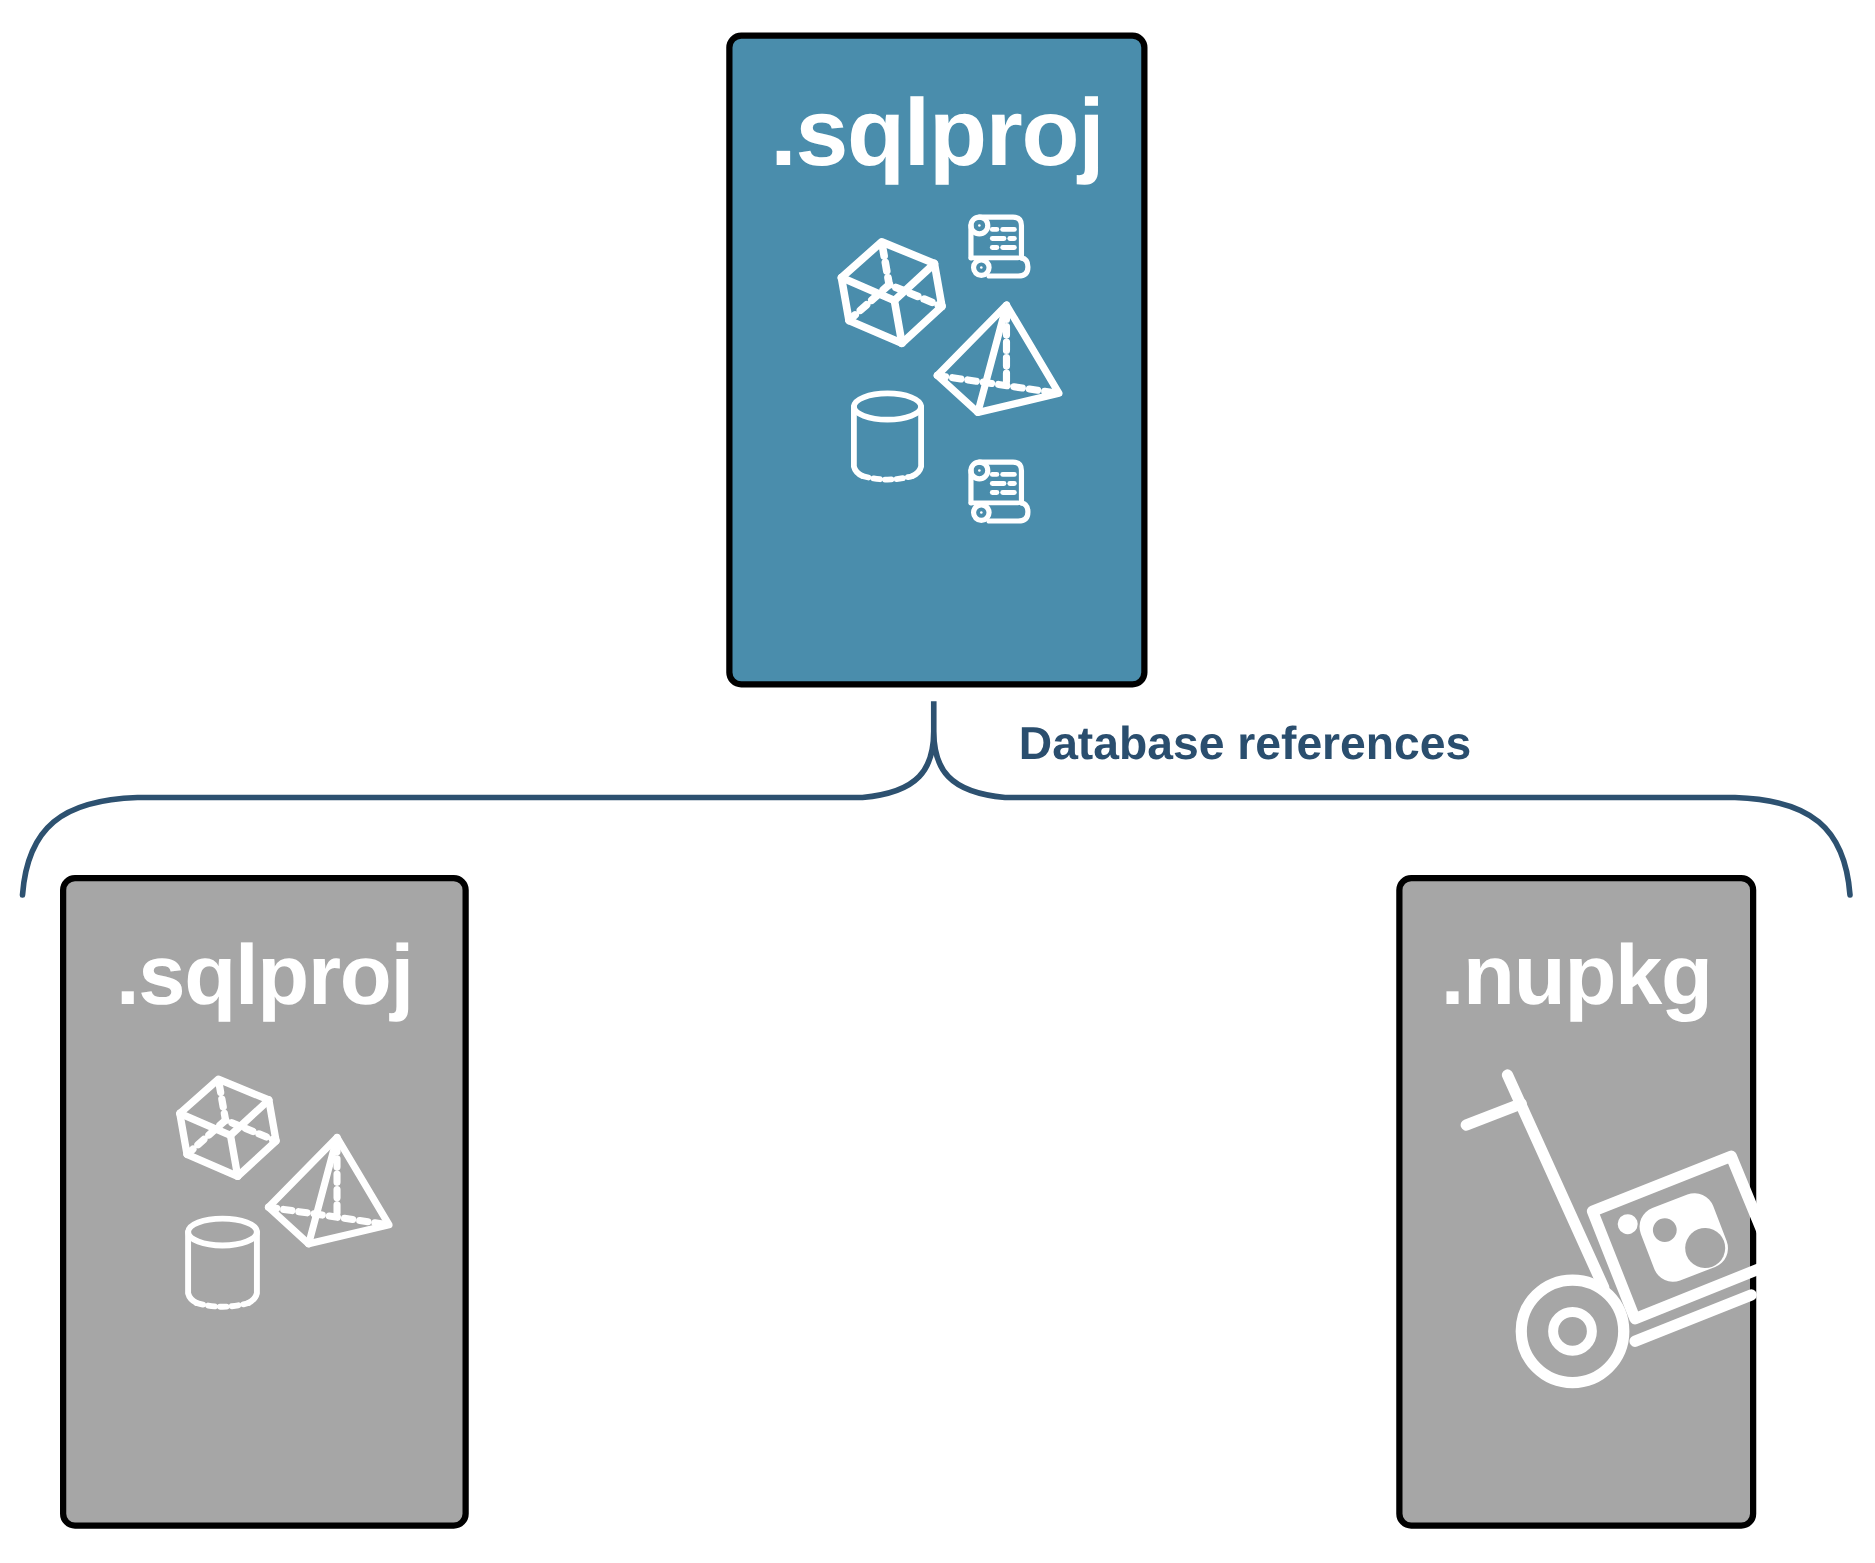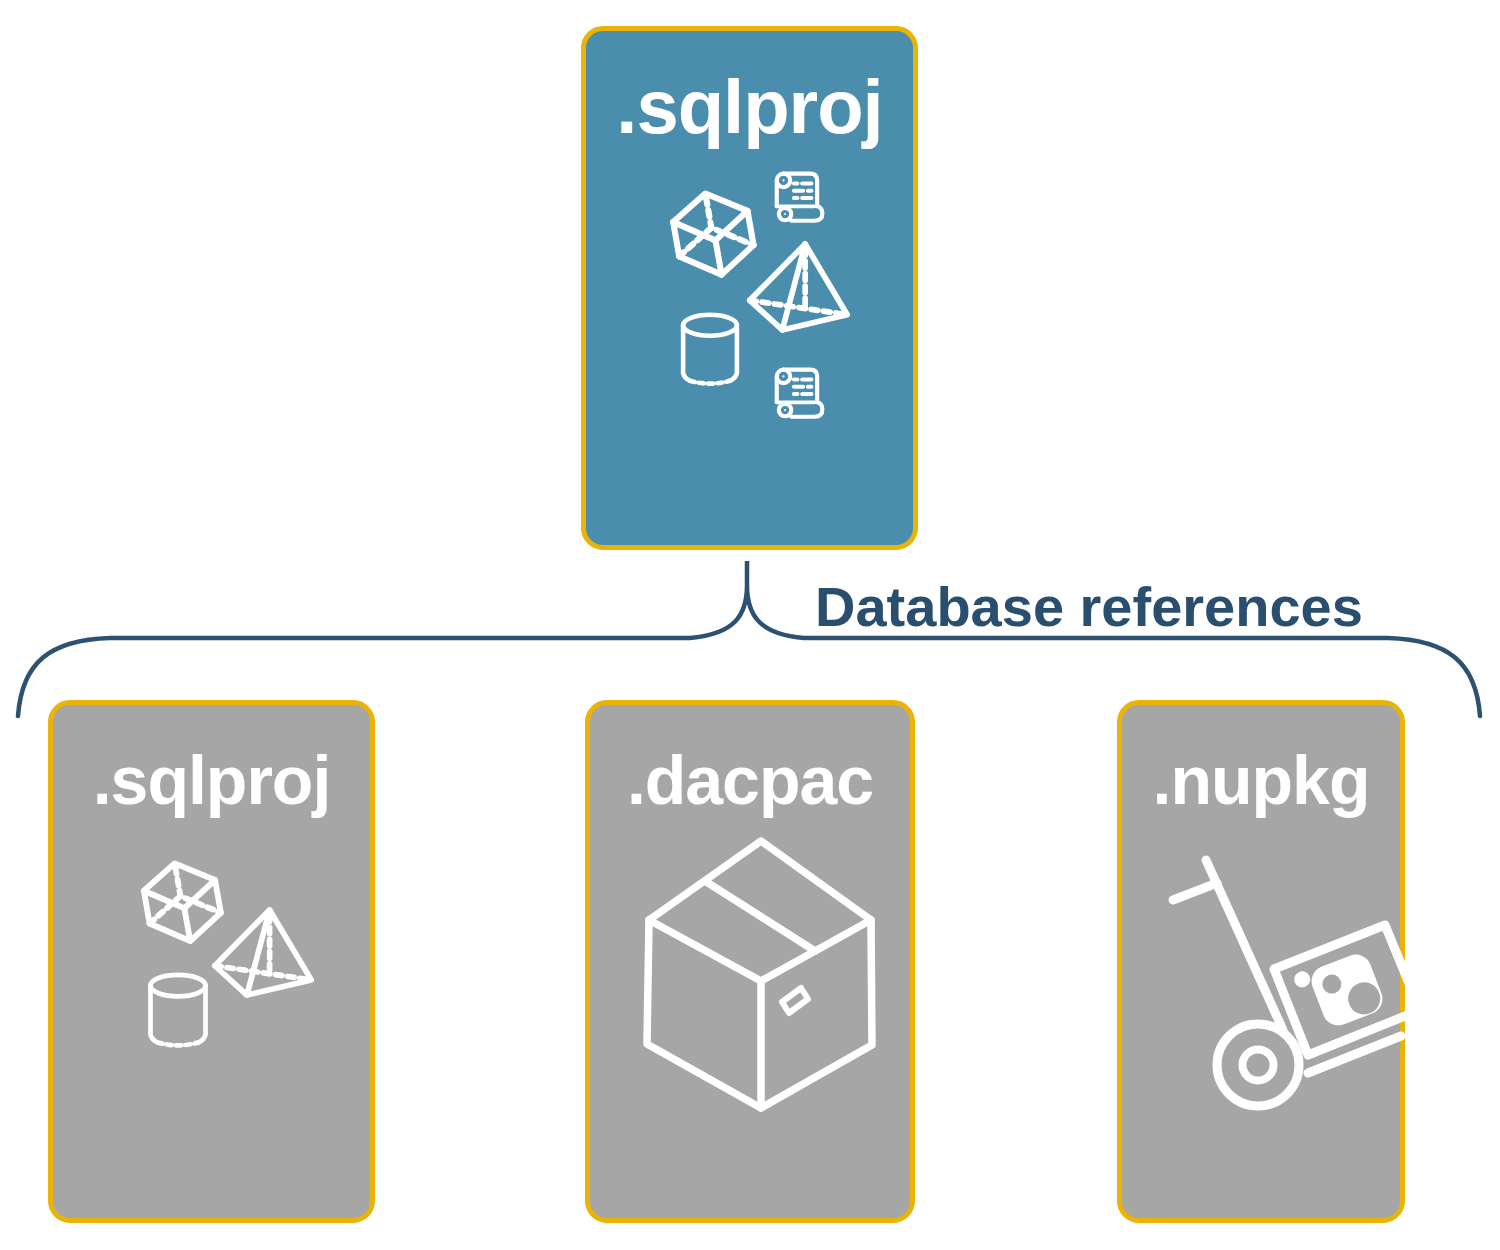--- a/index.html
+++ b/index.html
@@ -2,37 +2,37 @@
 <html><head>
 <meta charset="utf-8">
 <style>
   html,body { margin:0; padding:0; background:#ffffff; }
   .stage {
     position:relative; width:1500px; height:1250px; background:#ffffff;
     font-family:"Liberation Sans", sans-serif; overflow:hidden;
   }
   .box {
     position:absolute; box-sizing:border-box;
-    border:5px solid #eab308; border-radius:22px;
+    border:5px solid #000000; border-radius:12px;
   }
   .box-root  { left:581px;  top:26px;  width:337px; height:524px; background:#4a8dac; }
   .box-child { top:700px; width:330px; height:523px; background:#a6a6a6; }
   .box-c1 { left:48px;   width:327px; }
   .box-c2 { left:585px;  width:330px; }
   .box-c3 { left:1117px; width:288px; }
   .box-title {
     position:absolute; left:0; right:0; text-align:center;
     color:#ffffff; font-weight:bold; letter-spacing:-1px;
   }
   .title-root  { top:32px; font-size:76px; }
   .title-child { top:36px; font-size:68px; }
   .connector-svg { position:absolute; left:0; top:0; pointer-events:none; }
   .connector-label {
     position:absolute; left:815px; top:574px;
-    font-size:56px; font-weight:bold; color:#2a4e6e; white-space:nowrap;
+    font-size:37px; font-weight:bold; color:#2a4e6e; white-space:nowrap;
   }
   .icon { position:absolute; }
   svg { display:block; overflow:visible; }
 </style>
 </head>
 <body>
 
 <div class="stage">
 
   <svg width="0" height="0" aria-hidden="true">
@@ -117,32 +117,20 @@
       <use href="#sym-cube"></use>
       </svg>
     <svg class="icon" style="left:158px; top:200px;" width="104" height="95" viewBox="0 0 110 100">
       <use href="#sym-pyramid"></use>
       </svg>
     <svg class="icon" style="left:90px; top:266px;" width="70" height="86" viewBox="0 0 80 100">
       <use href="#sym-cylinder"></use>
       </svg>
   </div>
 
-  <div class="box box-child box-c2">
-    <div class="box-title title-child">.dacpac</div>
-    <svg class="icon" style="left:55px; top:131px;" width="230" height="280" viewBox="0 0 230 280">
-      <g fill="none" stroke="#fff" stroke-width="7.5" stroke-linejoin="round" stroke-linecap="round">
-        <path d="M4 84 L116 5 L226 84 L227 209 L116 272 L2 208 Z"></path>
-        <path d="M4 84 L116 145 L226 84"></path>
-        <path d="M116 145 L116 272"></path>
-        <path d="M60 45 L170 115"></path>
-        <path d="M137 166 L156 152 L163 163 L144 177 Z" stroke-width="6"></path>
-      </g>
-    </svg>
-  </div>
 
   <div class="box box-child box-c3">
     <div class="box-title title-child">.nupkg</div>
     <svg class="icon" style="left:31px; top:143px;" width="280" height="275" viewBox="0 0 280 275">
       <g fill="none" stroke="#fff" stroke-width="9" stroke-linecap="round" stroke-linejoin="round">
         <path d="M53 12 L130 182"></path>
         <path d="M20 52 L64 35"></path>
         <circle cx="105" cy="217" r="41"></circle>
         <circle cx="105" cy="217" r="15.5" stroke-width="8"></circle>
         <path d="M155 225 L248 188"></path>

